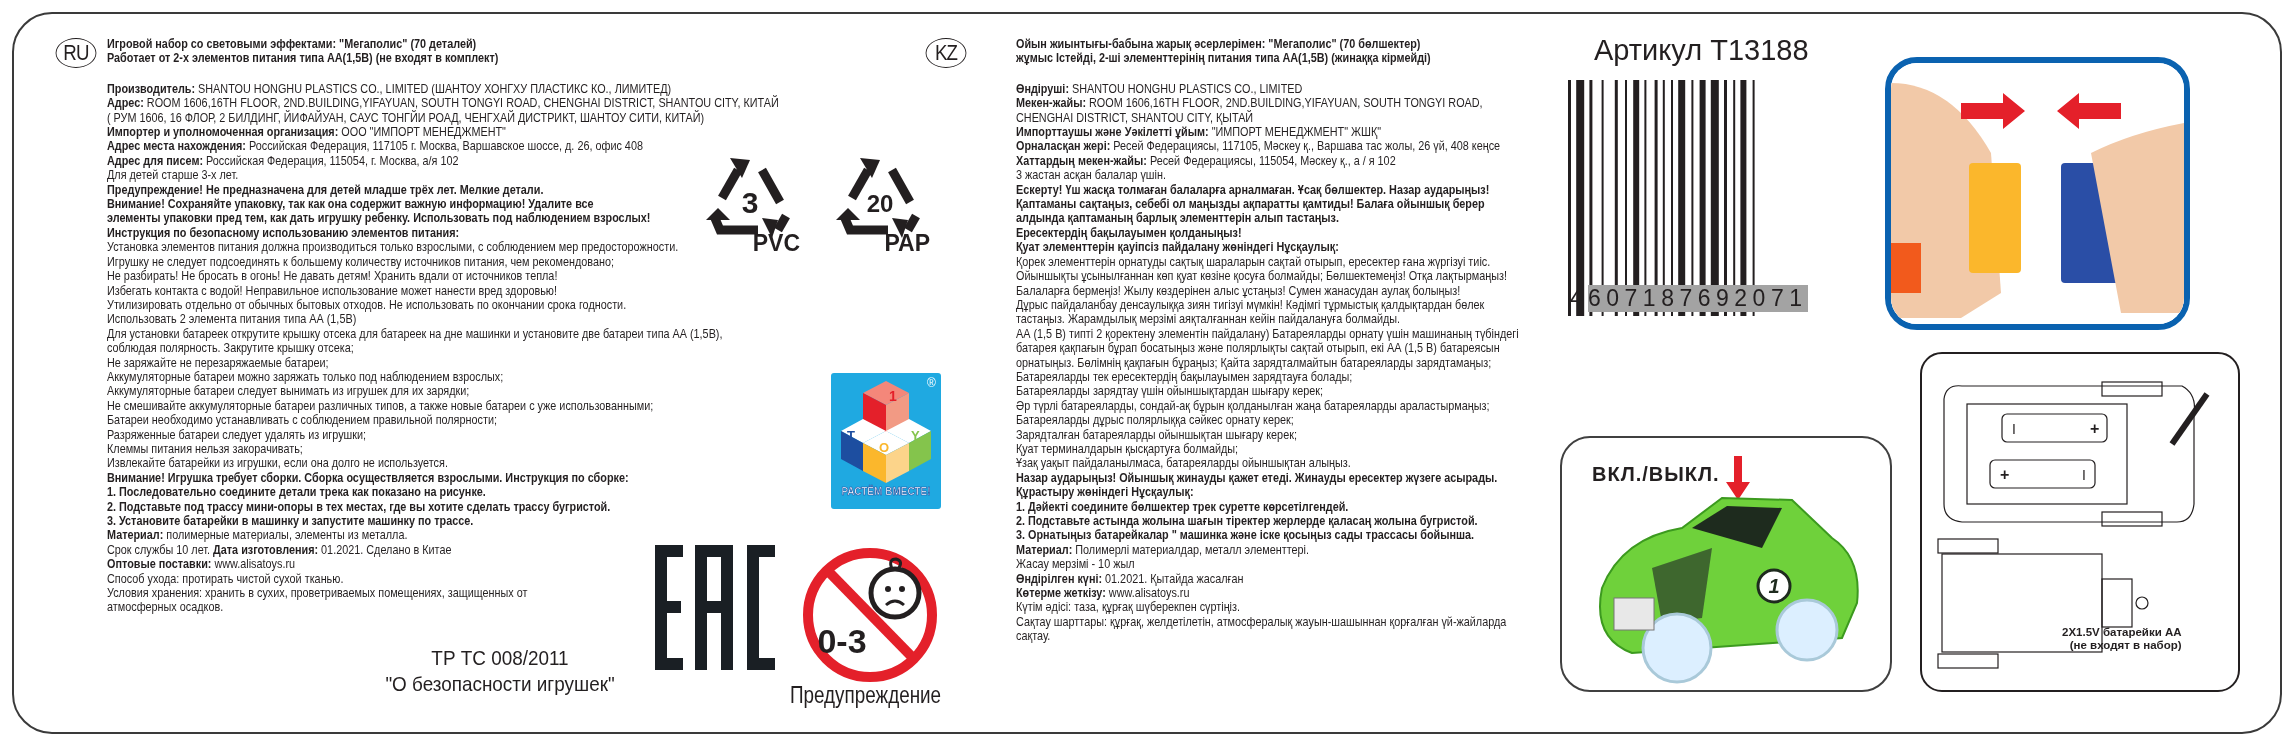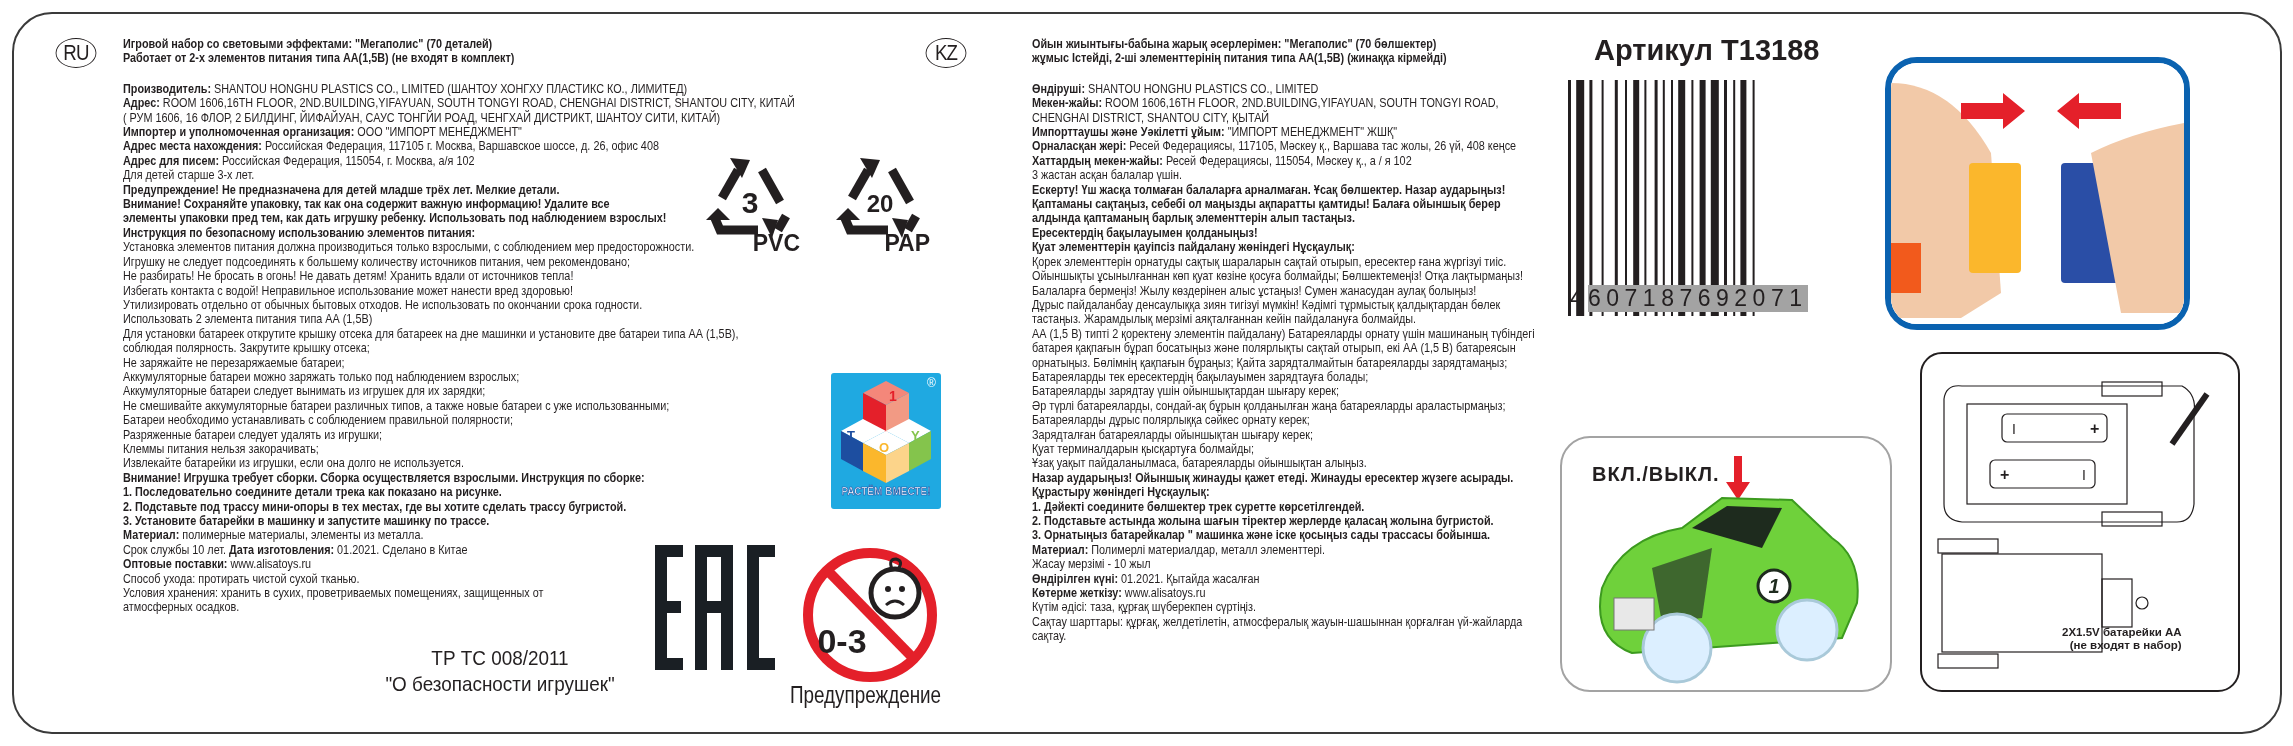--- a/index.html
+++ b/index.html
@@ -7,39 +7,39 @@
   body { font-family: "Liberation Sans", sans-serif; color: #231f20; position: relative; }
   .frame {
     position: absolute; left: 12px; top: 12px; width: 2270px; height: 722px;
     border: 2px solid #3a3a3a; border-radius: 40px;
   }
   .lang-badge {
     position: absolute; width: 48px; height: 30px; border: 1.5px solid #231f20;
     border-radius: 50%; font-size: 22px; line-height: 27px; text-align: center;
     font-family: "Liberation Sans", sans-serif; letter-spacing: -1px; transform: scaleX(0.85);
   }
-  .col { position: absolute; font-size: 12.6px; line-height: 14.4px; transform-origin: left top; margin-left: 16px; }
+  .col { position: absolute; font-size: 12.6px; line-height: 14.4px; transform-origin: left top; }
   .col .ln { white-space: nowrap; transform: scaleX(0.86); transform-origin: left; }
   .b { font-weight: bold; }
   .gap { height: 16px; }
   .ru-col { left: 107px; top: 37px; width: 900px; }
   .kz-col { left: 1016px; top: 37px; width: 660px; }
   .recycle { position: absolute; }
   .recycle .lbl { position: absolute; font-weight: bold; font-size: 23px; left: 0; width: 100%; text-align: right; }
   .tr-block { position: absolute; left: 300px; top: 645px; width: 400px; text-align: center; font-size: 21px; line-height: 26px; transform: scaleX(0.9); }
   .eac { position: absolute; left: 655px; top: 545px; }
   .no-baby { position: absolute; left: 800px; top: 545px; text-align: center; }
   .warn-lbl { position: absolute; left: 790px; top: 682px; font-size: 23px; transform: scaleX(0.82); transform-origin: left; }
   .logo { position: absolute; left: 831px; top: 373px; width: 110px; height: 136px; background: #1fa9e1; border-radius: 3px; }
-  .artikul { position: absolute; left: 1594px; top: 34px; font-size: 29px; font-weight: bold; }
+  .artikul { position: absolute; left: 1594px; top: 34px; font-size: 29px; font-weight: normal; }
   .barcode { position: absolute; left: 1568px; top: 80px; width: 255px; height: 236px; }
   .barcode-digits { position: absolute; left: 1588px; top: 285px; font-size: 23px; letter-spacing: 5.5px; background: #a3a3a3; }
   .barcode-first { position: absolute; left: 1570px; top: 285px; font-size: 23px; }
   .photo-panel { position: absolute; left: 1885px; top: 57px; width: 305px; height: 273px; border: 6px solid #0a62b0; border-radius: 32px; overflow: hidden; background: #fff; }
-  .car-panel { position: absolute; left: 1560px; top: 436px; width: 332px; height: 256px; border: 2px solid #a3a3a3; border-radius: 30px; overflow: hidden; }
+  .car-panel { position: absolute; left: 1560px; top: 436px; width: 332px; height: 256px; border: 2px solid #404040; border-radius: 30px; overflow: hidden; }
   .car-label { position: absolute; left: 30px; top: 25px; font-size: 20px; font-weight: bold; letter-spacing: 1px; }
   .battery-panel { position: absolute; left: 1920px; top: 352px; width: 320px; height: 340px; border: 2px solid #231f20; border-radius: 22px; }
   .battery-note { position: absolute; left: 140px; bottom: 38px; font-size: 11.5px; font-weight: bold; text-align: right; line-height: 13px; }
 </style>
 </head>
 <body>
 
 <div class="frame"></div>
 
 <div class="lang-badge" style="left:52px;top:38px;">RU</div>

